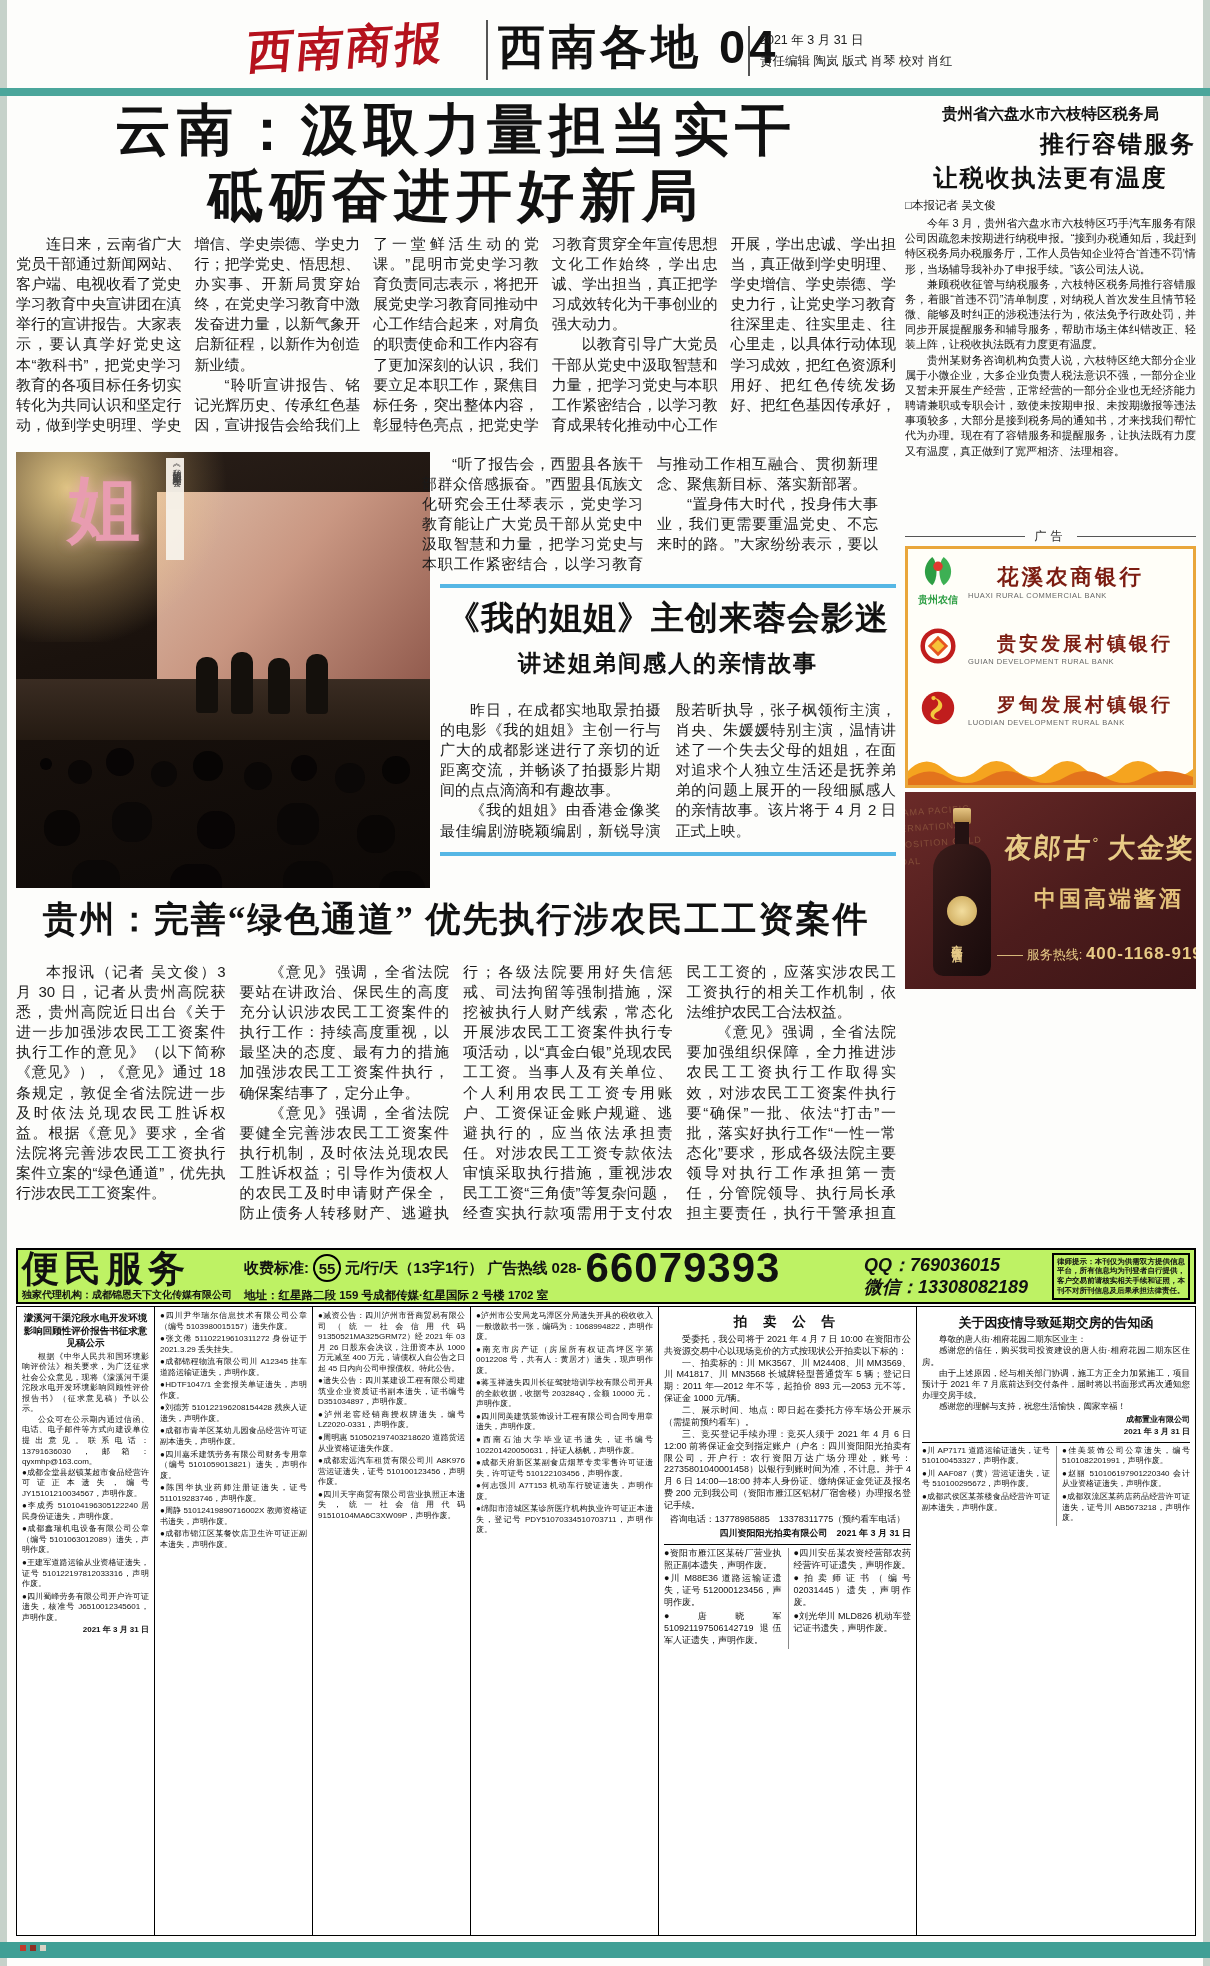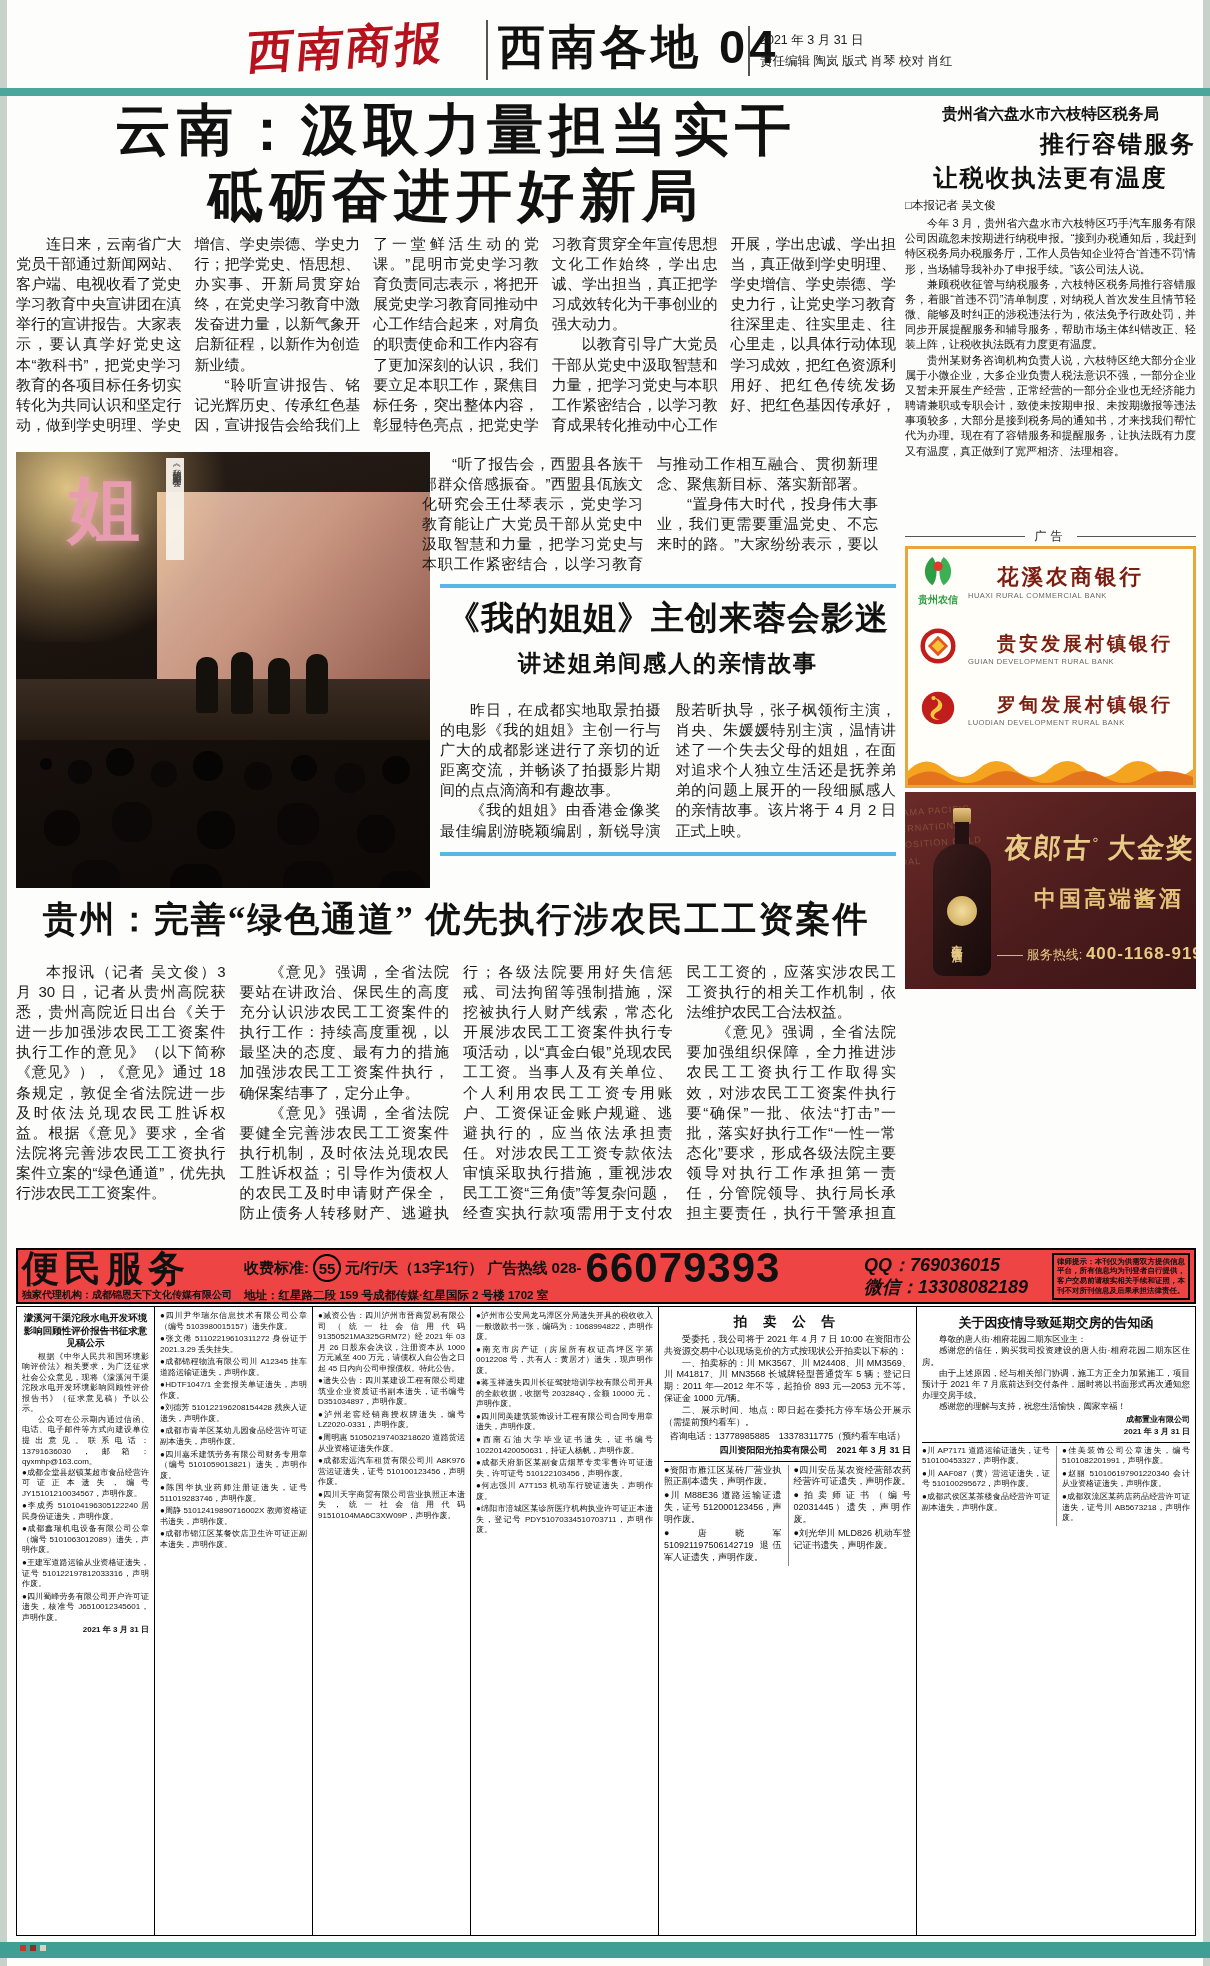--- a/index.html
+++ b/index.html
@@ -88,21 +88,21 @@
      font-weight:900;font-size:22px;letter-spacing:3px;white-space:nowrap;}
   .lq-hot{position:absolute;left:92px;top:152px;width:196px;text-align:center;color:#e8cb86;font-size:13px;white-space:nowrap;}
   .lq-hot b{font-size:17px;letter-spacing:1px;}
   
   .xiuwen{left:905px;top:993px;width:291px;height:245px;background:#fff;border:1px solid #9aa;box-sizing:border-box;text-align:center;overflow:hidden;}
   .xw-title{font-family:"Liberation Serif",serif;font-weight:900;font-size:44px;letter-spacing:4px;margin-top:2px;}
   .xw-en{font-family:"Liberation Serif",serif;font-weight:900;font-size:17px;letter-spacing:5px;margin-top:2px;}
   .xw-slogan{color:#1f6cb5;font-weight:bold;font-size:15px;letter-spacing:8px;margin-top:8px;}
   
   .svc{left:16px;top:1248px;width:1180px;height:56px;border:2px solid #000;box-sizing:border-box;
-     display:flex;align-items:center;gap:10px;padding:1px 4px;overflow:hidden;background:#ef4444;}
+     display:flex;align-items:center;gap:10px;padding:1px 4px;overflow:hidden;background:#bef264;}
   .svc-title-wrap{flex:0 0 212px;}
   .svc-title{font-weight:900;font-size:37px;letter-spacing:5px;line-height:1;white-space:nowrap;}
   .svc-agency{font-size:10px;font-weight:bold;white-space:nowrap;margin-top:1px;}
   .svc-mid{flex:1;}
   .svc-fee{display:flex;align-items:center;gap:4px;font-weight:900;font-size:15px;white-space:nowrap;}
   .fee-circle{display:inline-flex;align-items:center;justify-content:center;width:24px;height:24px;
      border:2px solid #000;border-radius:50%;font-size:15px;font-weight:900;}
   .svc-phone{font-size:42px;font-weight:900;letter-spacing:1px;line-height:.9;}
   .svc-addr{font-size:11.5px;font-weight:bold;white-space:nowrap;margin-top:1px;}
   .svc-qq{flex:0 0 178px;font-size:18px;font-weight:900;line-height:1.25;white-space:nowrap;font-style:italic;}
@@ -351,20 +351,21 @@
           <div class="ci">●何志强川 A7T153 机动车行驶证遗失，声明作废。</div>
           <div class="ci">●绵阳市涪城区某诊所医疗机构执业许可证正本遗失，登记号 PDY51070334510703711，声明作废。</div>
         </div>
     </div>
     <div class="gcol" style="flex:0 0 258px;font-size:9px;">
       <div class="big-title">拍 卖 公 告</div>
       <div>
           <p class="np">受委托，我公司将于 2021 年 4 月 7 日 10:00 在资阳市公共资源交易中心以现场竞价的方式按现状公开拍卖以下标的：</p>
           <p class="np">一、拍卖标的：川 MK3567、川 M24408、川 MM3569、川 M41817、川 MN3568 长城牌轻型普通货车 5 辆；登记日期：2011 年—2012 年不等，起拍价 893 元—2053 元不等。保证金 1000 元/辆。</p>
           <p class="np">二、展示时间、地点：即日起在委托方停车场公开展示（需提前预约看车）。</p>
+          <p class="np">三、竞买登记手续办理：竞买人须于 2021 年 4 月 6 日 12:00 前将保证金交到指定账户（户名：四川资阳阳光拍卖有限公司，开户行：农行资阳万达广场分理处，账号：22735801040001458）以银行到账时间为准，不计息。并于 4 月 6 日 14:00—18:00 持本人身份证、缴纳保证金凭证及报名费 200 元到我公司（资阳市雁江区铝材厂宿舍楼）办理报名登记手续。</p>
         </div>
       <div style="text-align:center;margin-top:2px;">咨询电话：13778985885　13378311775（预约看车电话）</div>
       <div class="sign">四川资阳阳光拍卖有限公司　2021 年 3 月 31 日</div>
       <div class="subcols">
         <div class="subcol">
             <div class="ci">●资阳市雁江区某砖厂营业执照正副本遗失，声明作废。</div>
             <div class="ci">●川 M88E36 道路运输证遗失，证号 512000123456，声明作废。</div>
             <div class="ci">●唐晓军 510921197506142719 退伍军人证遗失，声明作废。</div>
           </div>
         <div class="subcol divl">

